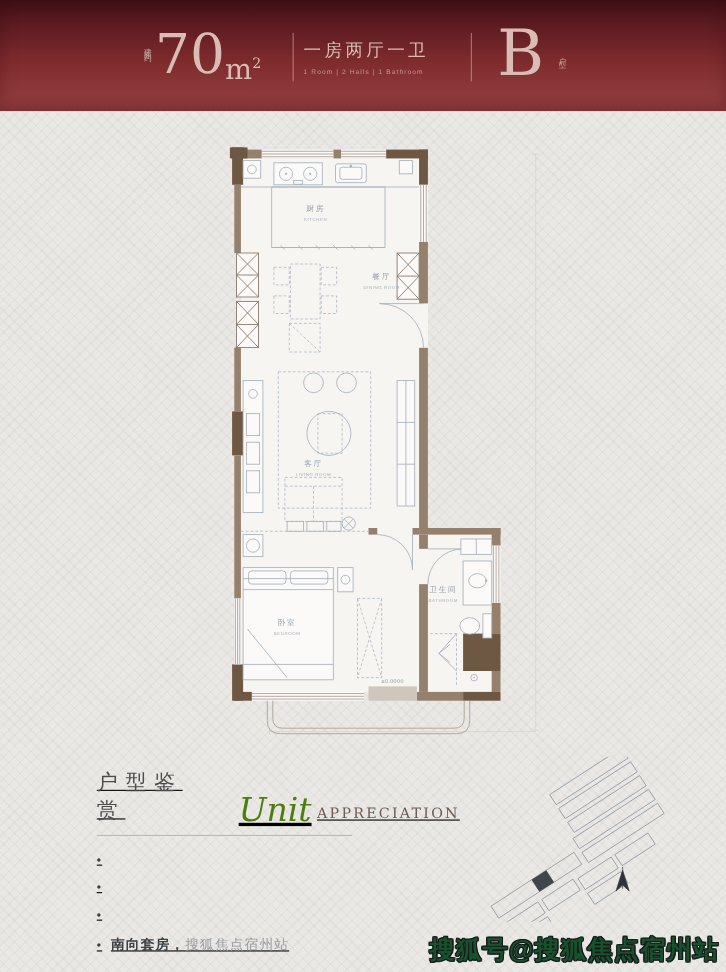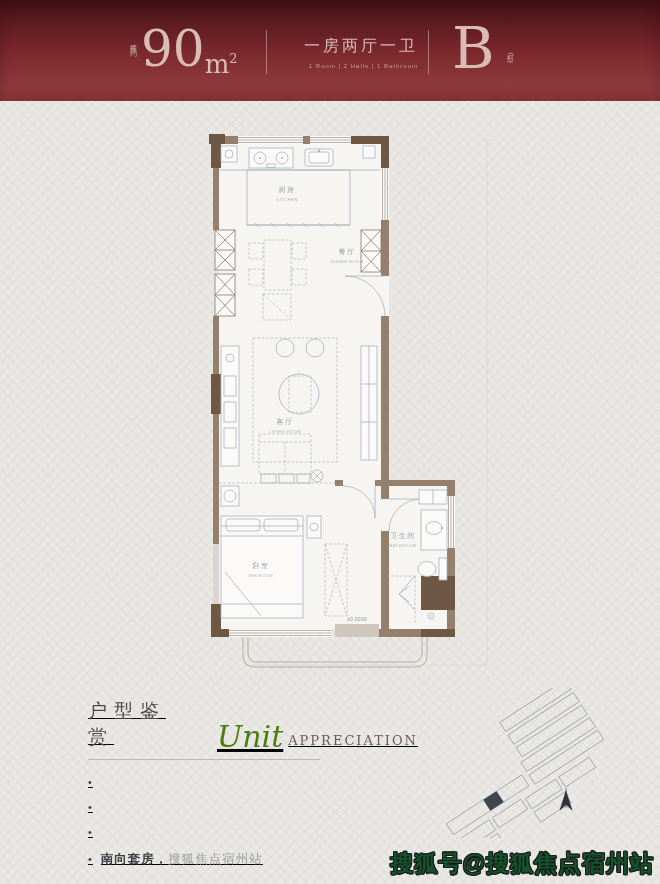--- a/index.html
+++ b/index.html
@@ -19,21 +19,21 @@
     color:#d9bcb4;
   }
   .banner-inner{position:absolute;left:0;top:0;width:100%;height:100%;}
   .area-group{position:absolute;left:128px;top:24px;display:flex;align-items:flex-start;}
   .area-prefix{writing-mode:vertical-rl;font-size:7px;letter-spacing:3px;color:#c5a49e;margin-top:14px;margin-right:3px;}
   .area-number{font-family:"DejaVu Serif",serif;font-size:50px;line-height:50px;font-weight:400;}
   .area-unit{font-family:"DejaVu Serif",serif;font-size:26px;line-height:26px;margin-top:22px;}
   .area-sup{font-family:"DejaVu Serif",serif;font-size:13px;vertical-align:super;}
   .divider{position:absolute;width:1px;height:44px;top:30px;background:rgba(216,185,178,.55);}
   .div1{left:266px;} .div2{left:428px;}
-  .rooms-group{position:absolute;left:276px;top:36px;width:142px;text-align:right;}
+  .rooms-group{position:absolute;left:276px;top:36px;width:142px;text-align:left;}
   .rooms-cn{font-size:16px;letter-spacing:3px;}
   .rooms-en{font-size:6px;letter-spacing:1px;margin-top:6px;color:rgba(217,188,180,.75);}
   .unit-group{position:absolute;left:452px;top:16px;display:flex;}
   .unit-letter{font-family:"DejaVu Serif",serif;font-size:58px;line-height:64px;font-weight:400;}
   .unit-suffix{writing-mode:vertical-rl;font-size:7px;letter-spacing:4px;color:#c5a49e;margin-left:10px;margin-top:30px;}
   
   .plan{position:absolute;left:195px;top:124px;}
   .plan .wall{fill:#94806c;}
   .plan .wall-d{fill:#6e5743;}
   .plan .winline{stroke:#8f8070;stroke-width:0.6;}
@@ -72,21 +72,21 @@
       1px 1px 0 #1a1a1a,-1px -1px 0 #1a1a1a,1px -1px 0 #1a1a1a,-1px 1px 0 #1a1a1a;
   }
 </style>
 </head>
 <body>
 
 <div class="banner">
   <div class="banner-inner">
     <div class="area-group">
       <span class="area-prefix">建面约</span>
-      <span class="area-number">90</span>
+      <span class="area-number">70</span>
       <span class="area-unit"><span>m</span><span class="area-sup">2</span></span>
     </div>
     <div class="divider div1"></div>
     <div class="rooms-group">
       <div class="rooms-cn">一房两厅一卫</div>
       <div class="rooms-en">1 Room | 2 Halls | 1 Bathroom</div>
     </div>
     <div class="divider div2"></div>
     <div class="unit-group">
       <span class="unit-letter">B</span>

